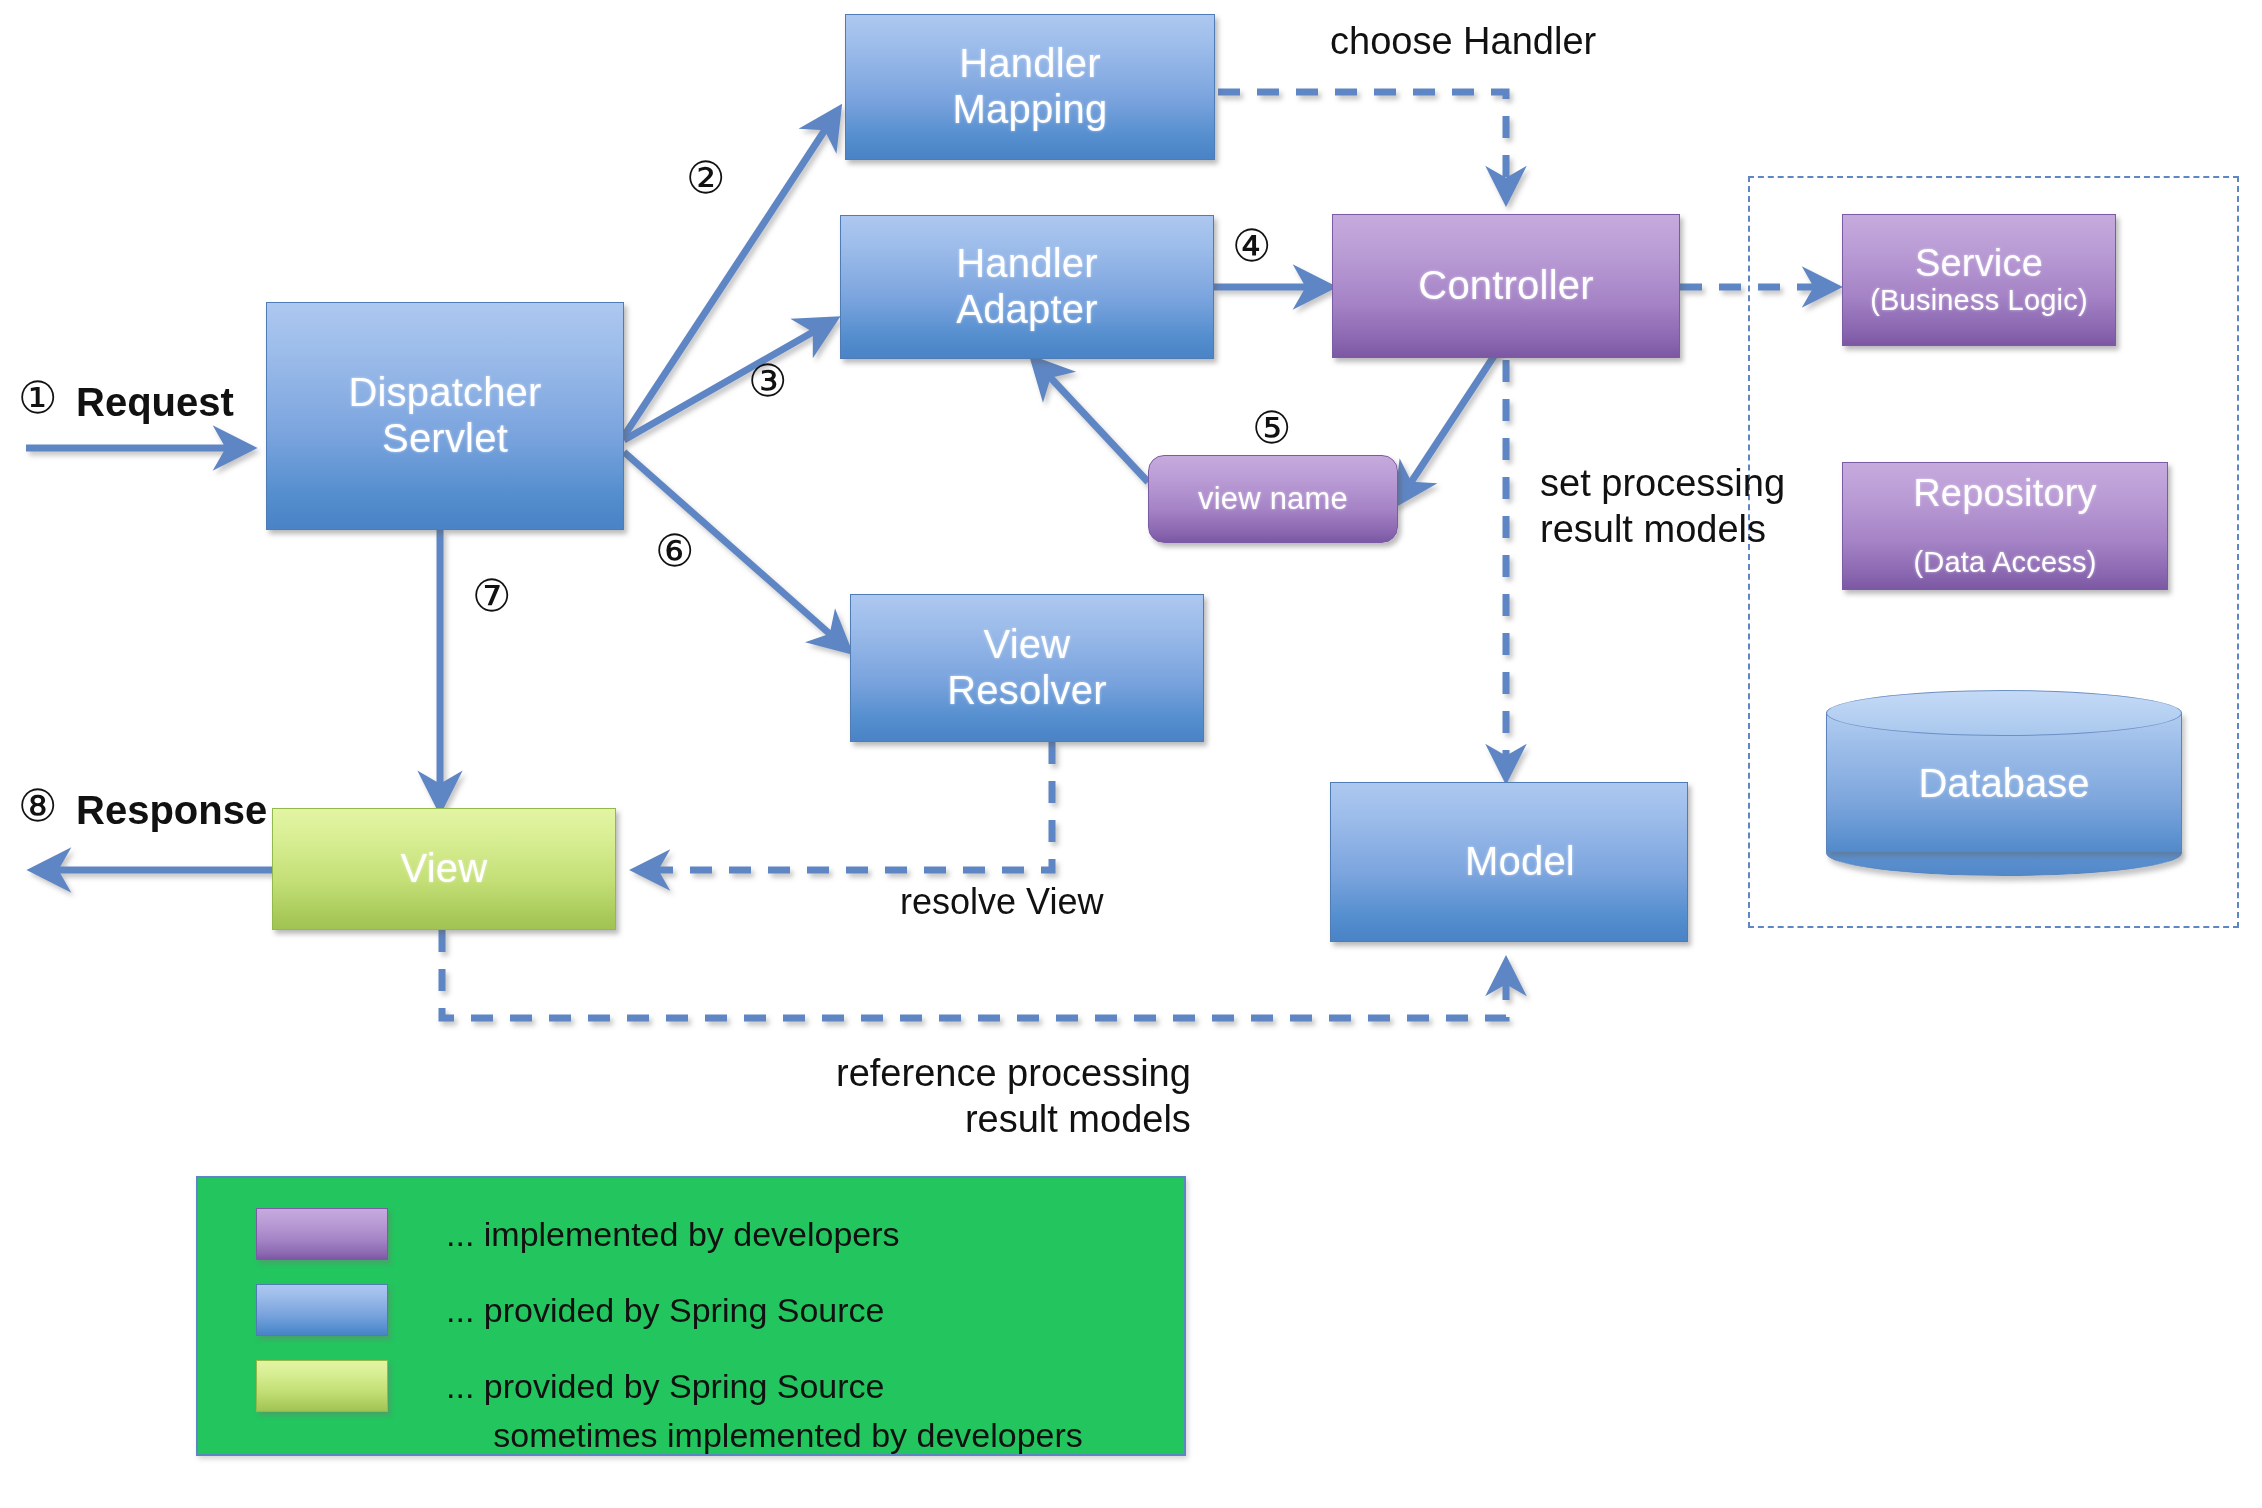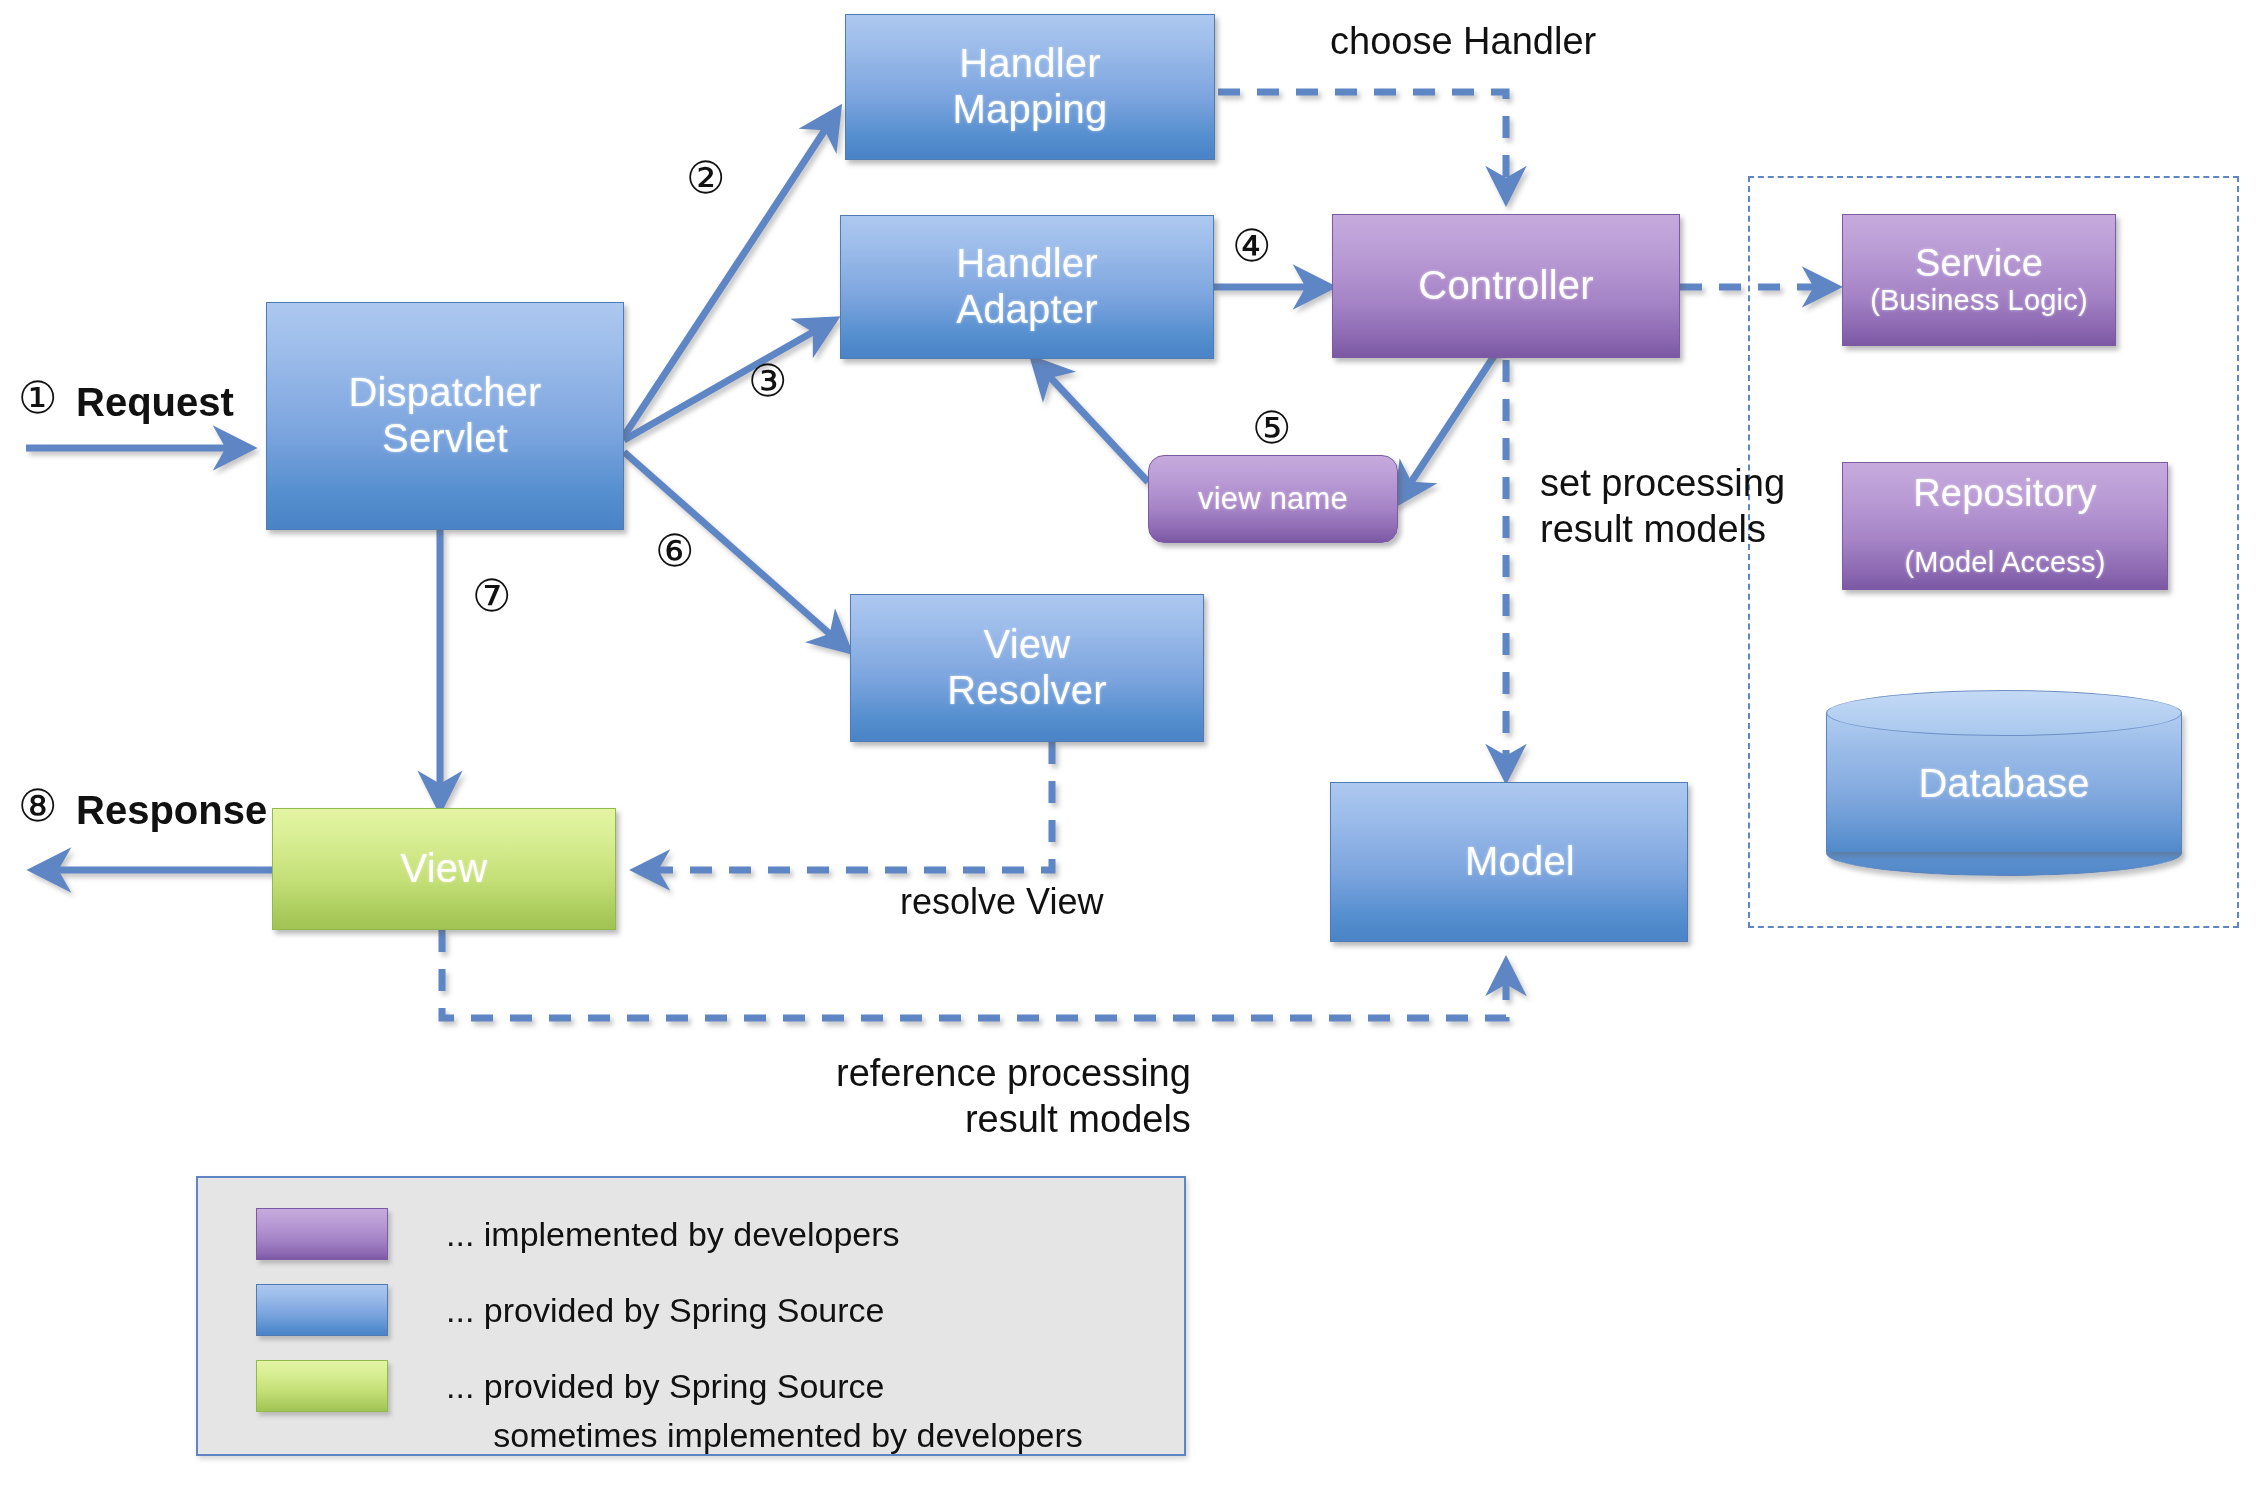--- a/index.html
+++ b/index.html
@@ -106,21 +106,21 @@
     box-sizing:border-box;
     border:2px dashed #5f86c4;
     background:transparent;
   }
 
   
   .legend{
     position:absolute;
     box-sizing:border-box;
     border:2px solid #5f86c4;
-    background:#e5e5e5;
+    background:#22c55e;
     box-shadow:2px 3px 5px rgba(120,120,120,.30);
   }
   .legend-row{
     position:absolute;
     display:flex;
     align-items:flex-start;
   }
   .swatch{
     width:132px;height:52px;
     border:1px solid #6a7fa8;
@@ -235,21 +235,21 @@
     <span class="l1">Model</span>
   </div>
 
   <div class="node purple sub" style="left:1842px;top:214px;width:274px;height:132px;font-size:38px;">
     <span class="l1">Service</span>
     <span class="l2 sub-line" style="font-size:29px;">(Business Logic)</span>
   </div>
 
   <div class="node purple sub" style="left:1842px;top:462px;width:326px;height:128px;font-size:38px;gap:32px;">
     <span class="l1">Repository</span>
-    <span class="l2 sub-line" style="font-size:29px;">(Model Access)</span>
+    <span class="l2 sub-line" style="font-size:29px;">(Data Access)</span>
   </div>
 
   <div class="cylinder" style="left:1826px;top:690px;width:356px;height:186px;">
     <div class="cyl-bottom"></div>
     <div class="cyl-body"></div>
     <div class="cyl-top"></div>
     <div class="cyl-label" style="font-size:40px;">Database</div>
   </div>
 
   <div class="circnum" style="left:18px;top:372px;font-size:44px;">①</div>

